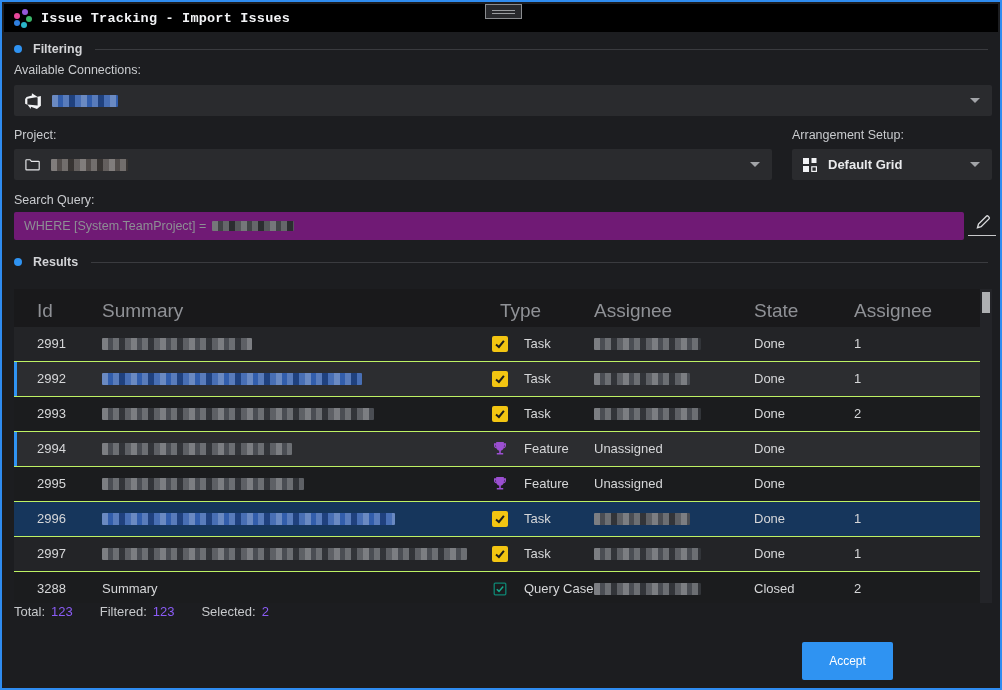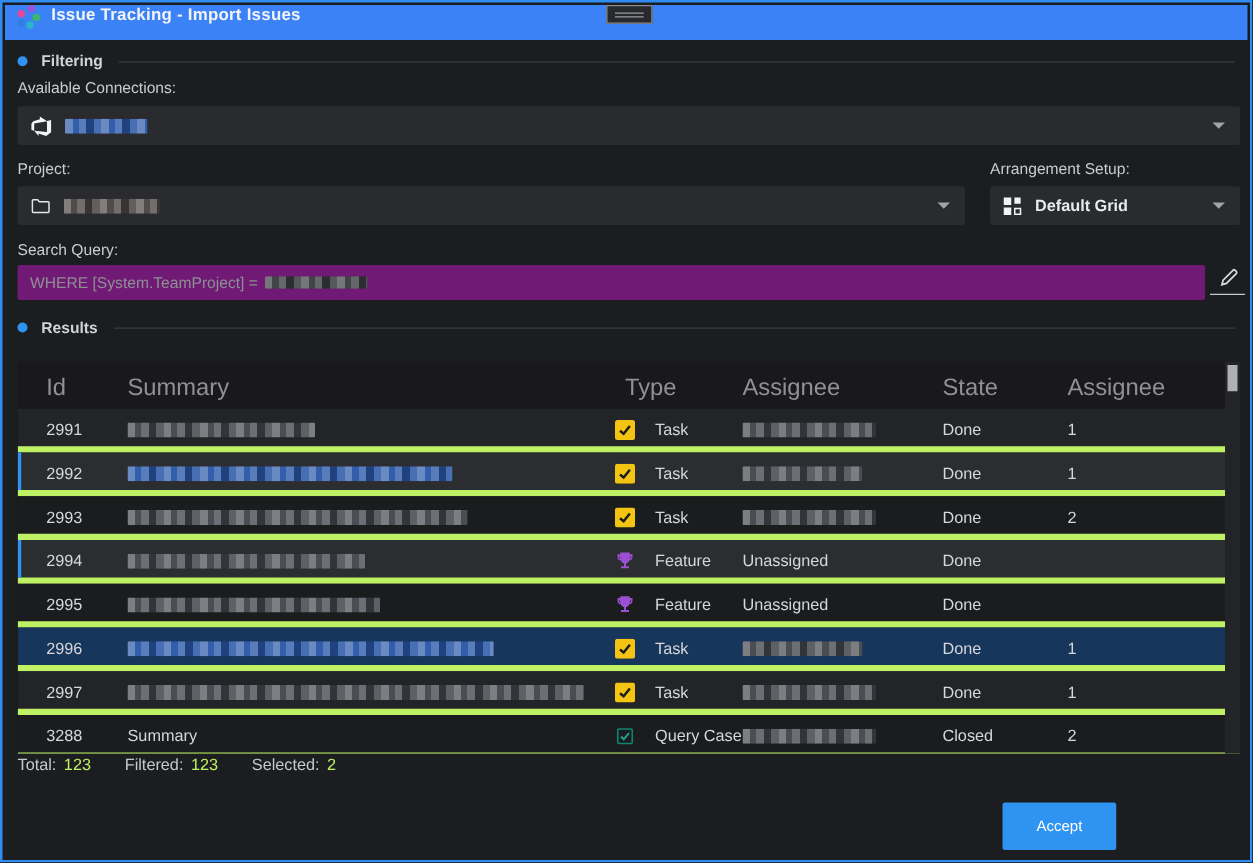--- a/index.html
+++ b/index.html
@@ -1,20 +1,20 @@
 <!DOCTYPE html>
 <html><head>
 <meta charset="utf-8">
 <style>
   * { margin:0; padding:0; box-sizing:border-box; }
   html,body { width:1002px; height:690px; background:#0f0f10; font-family:"Liberation Sans", sans-serif; }
   .window { position:relative; width:1002px; height:690px; background:#1c1d20; border:2px solid #2f8cf0; overflow:hidden; }
 
   
-  .titlebar { position:absolute; left:2px; top:2px; right:2px; height:28px; background:#3b82f6; display:flex; padding-left:9px; }
+  .titlebar { position:absolute; left:2px; top:2px; right:2px; height:28px; background:#000000; display:flex; align-items:center; padding-left:9px;font-family:Liberation Mono, monospace; }
   .app-icon { position:relative; width:19px; height:19px; margin-right:9px; }
   .app-icon i { position:absolute; width:6px; height:6px; border-radius:50%; }
   .title-text { color:#f2f3f5; font-size:13.5px; font-weight:700; letter-spacing:.2px; }
   .pin { position:absolute; left:483px; top:2px; width:37px; height:15px; background:#28292c; border:1px solid #8a8c8f; display:flex; flex-direction:column; justify-content:center; gap:2px; align-items:center; cursor:pointer; }
   .pin i { display:block; width:23px; height:1px; background:#9b9da0; }
 
   
   .sec { position:absolute; left:12px; right:12px; height:14px; display:flex; align-items:center; }
   .sec .dot { width:8px; height:8px; border-radius:50%; background:#2f93f2; margin-right:11px; }
   .sec .sec-label { color:#d2d3d6; font-size:12.5px; font-weight:700; }
@@ -40,21 +40,21 @@
   .search-box { position:absolute; left:12px; top:210px; width:950px; height:28px; background:#701a75; border-radius:2px; display:flex; align-items:center; padding-left:10px; }
   .search-text { color:#8d8f94; font-size:12.5px; margin-right:6px; }
   .edit-btn { position:absolute; left:967px; top:206px; width:28px; height:28px; display:flex; align-items:center; justify-content:center; cursor:pointer; }
   .edit-underline { position:absolute; left:966px; top:233px; width:28px; height:1px; background:#c7c8ca; }
 
   
   .grid { position:absolute; left:12px; top:287px; width:978px; height:314px; background:#19191b; overflow:hidden; }
   .ghead { position:relative; height:38px; }
   .ghead span { position:absolute; top:11px; color:#8f9196; font-size:19px; }
   .rows { position:absolute; left:0; top:38px; right:0; bottom:0; overflow:hidden; }
-  .trow { position:relative; height:35px; border-bottom:5px solid #bef264; cursor:pointer; }
+  .trow { position:relative; height:35px; border-bottom:1px solid #bef264; cursor:pointer; }
   .trow.light { background:#232427; }
   .trow.dark  { background:#1b1c1e; }
   .trow.selected { background:#2c2d30; }
   .trow.selected::before { content:""; position:absolute; left:0; top:0; bottom:0; width:3px; background:#2f93f2; }
   .trow.focused { background:#16365c; }
   .cell { position:absolute; top:0; line-height:34px; color:#d6d7d9; font-size:13px; }
   .c-id { left:23px; }
   .c-sum { left:88px; }
   .c-sum .px { margin-top:11px; }
   .c-typeicon { left:478px; top:9px; line-height:normal; }
@@ -64,21 +64,21 @@
   .c-state { left:740px; }
   .c-prio { left:840px; }
   .ic-task { display:block; width:16px; height:16px; }
   .scrollbar { position:absolute; right:0; top:0; bottom:0; width:12px; background:#232428; }
   .thumb { position:absolute; left:2px; top:3px; width:8px; height:21px; background:#aeb0b3; }
 
   
   .statusbar { position:absolute; left:12px; top:602px; display:flex; gap:27px; }
   .stat { font-size:13px; }
   .stat .sl { color:#c7c9cc; margin-right:6px; }
-  .stat .sv { color:#bef264; }
+  .stat .sv { color:#8b5cf6; }
   .btn { position:absolute; top:640px; height:38px; border:none; border-radius:2px; font-family:"Liberation Sans", sans-serif; font-size:12px; cursor:pointer; }
   .btn-accept { left:800px; width:91px; background:#2f93f2; color:#ffffff; }
   .btn-cancel { left:902px; width:88px; background:#d8d8d8; color:#8e8e8e; }
 </style>
 </head>
 <body>
 
 <div class="window">
 
   <div class="titlebar">

